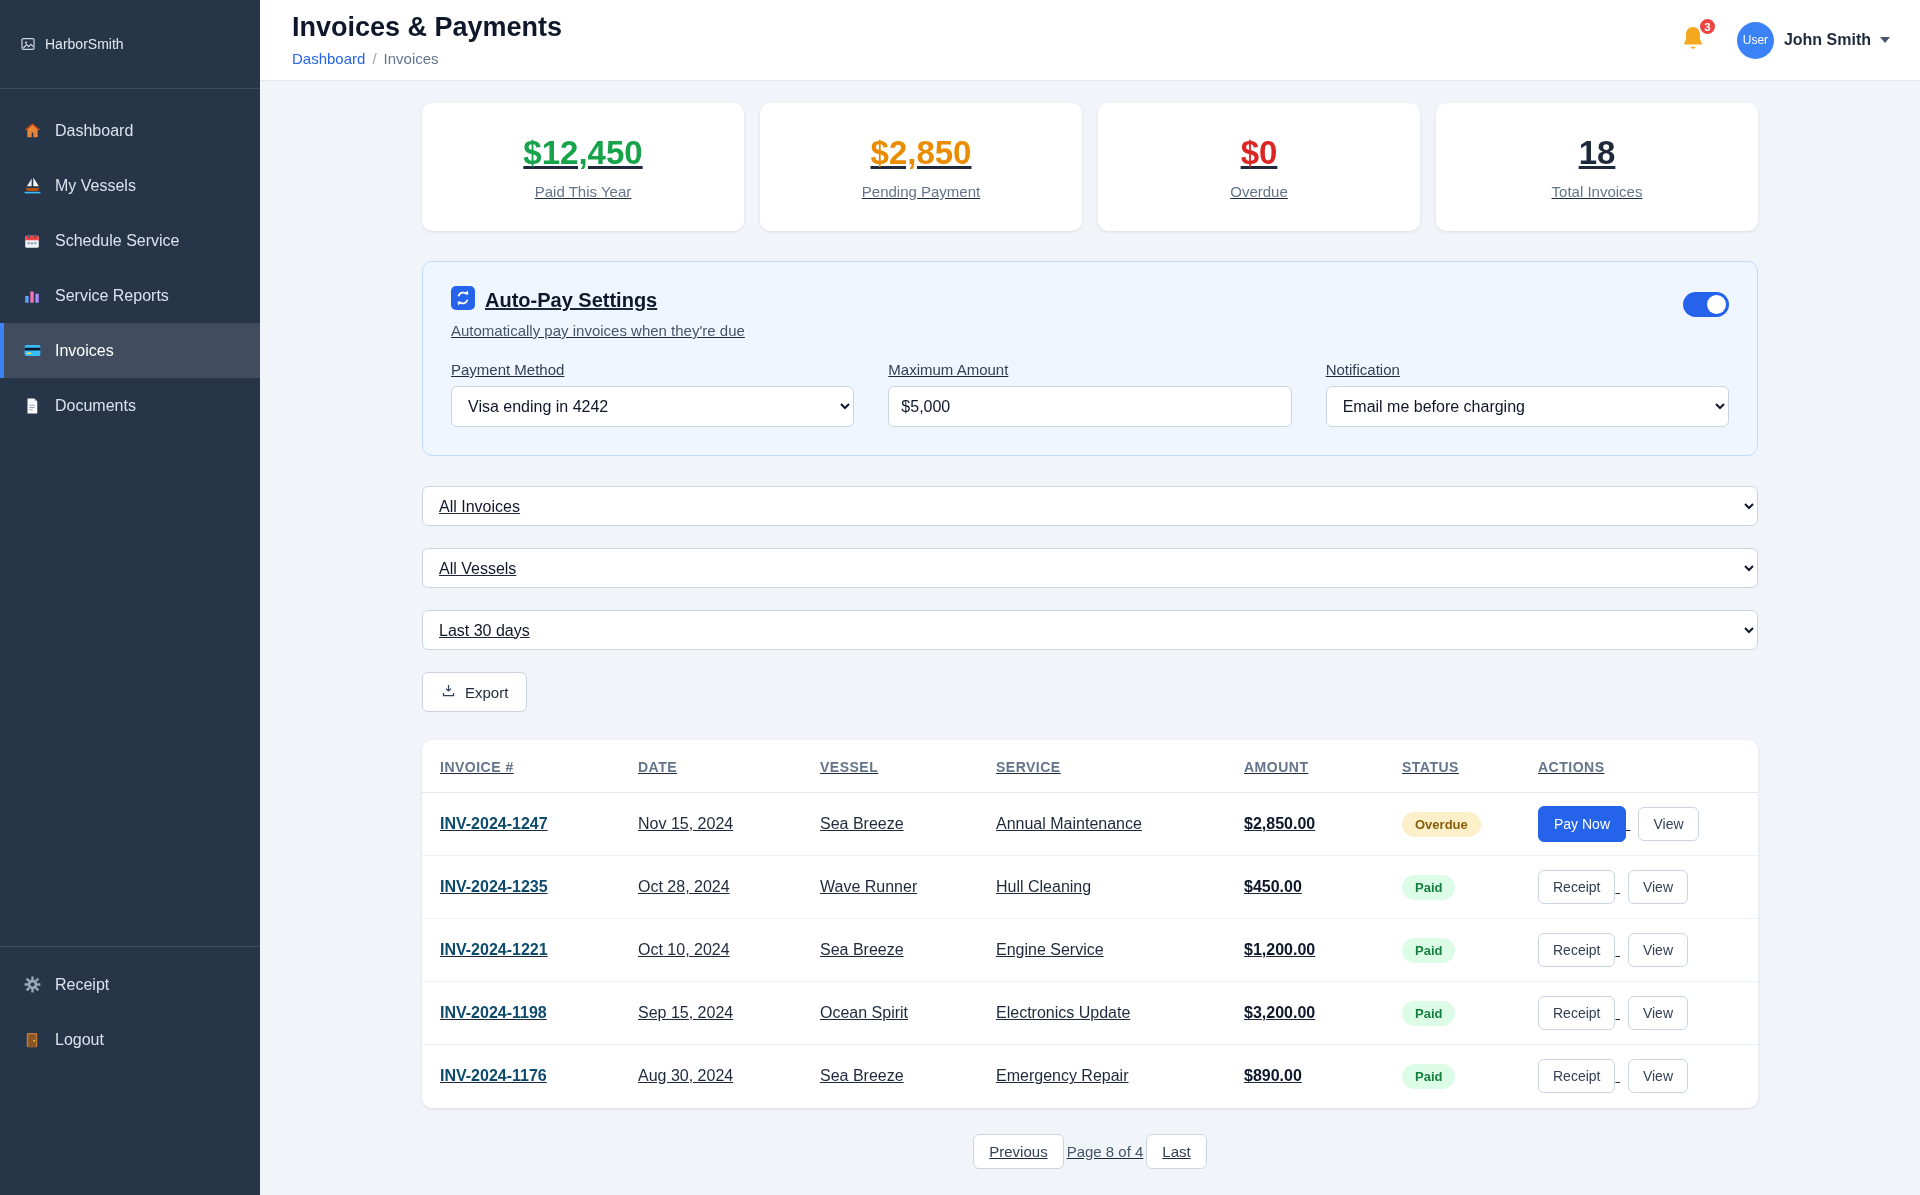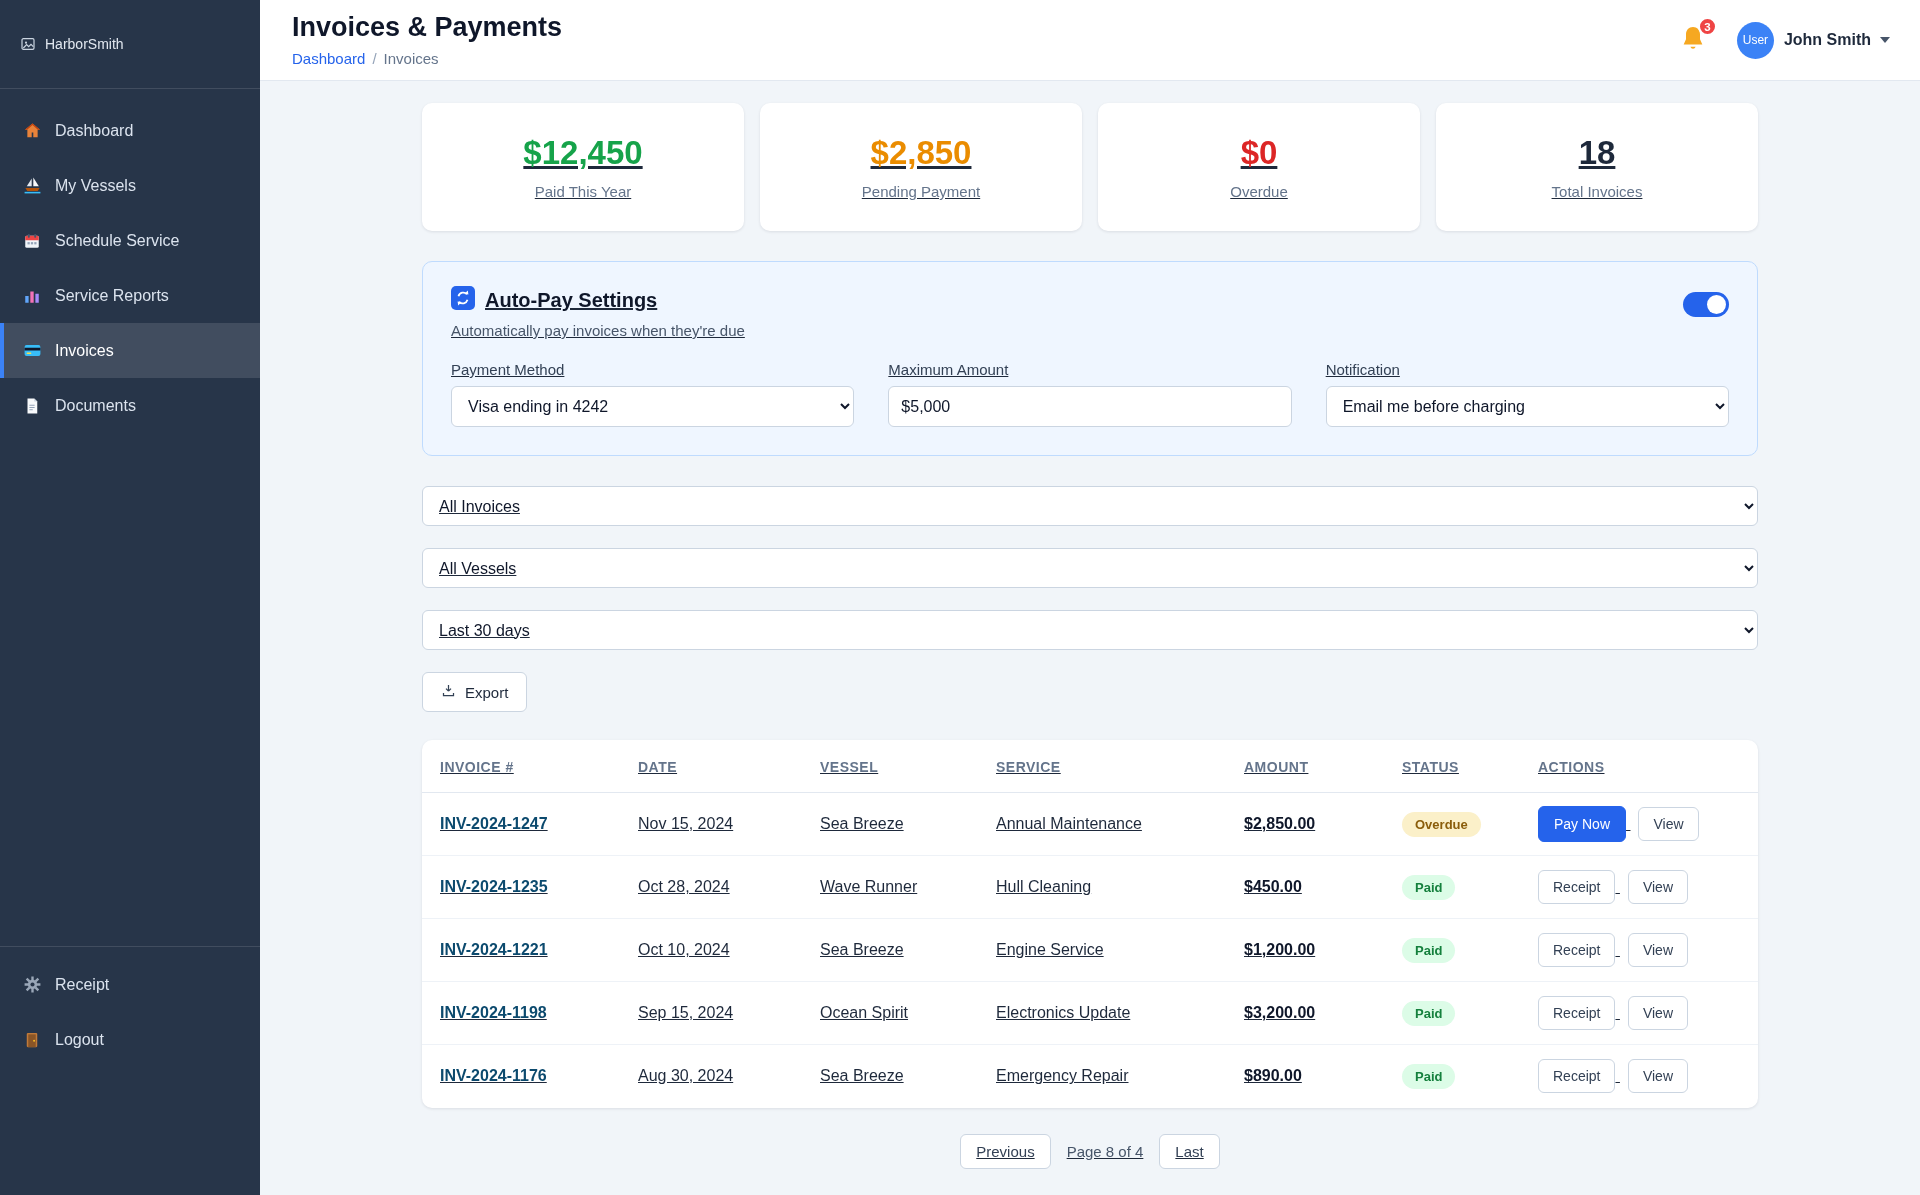--- a/index.html
+++ b/index.html
@@ -68,21 +68,21 @@
   .inv-link { color: #0c4a6e; font-weight: bold; text-decoration: none; }
   .amount { font-weight: bold; color: #0f172a; }
   .badge { display: inline-block; padding: 5px 13px; border-radius: 999px; font-size: 13px; font-weight: bold; }
   .badge-pending { background: #fbf0c9; color: #8a5d0b; }
   .badge-paid { background: #dcfce7; color: #15803d; }
   .btn { display: inline-block; border-radius: 6px; font-size: 14px; cursor: pointer; font-family: inherit; }
   .btn-primary { background: #2563eb; border: 1px solid #2563eb; color: #fff; padding: 9px 15px; }
   .btn-outline { background: #fff; border: 1px solid #cbd5e1; color: #334155; padding: 8px 14px; }
   .btn + .btn { margin-left: 8px; }
 
-  .pagination { display: flex; align-items: center; justify-content: center; gap: 16px; }
+  .pagination { display: flex; align-items: center; justify-content: center; gap: 3px; }
   .page-btn { background: #fff; border: 1px solid #cbd5e1; border-radius: 6px; padding: 8px 15px; font-size: 15px; color: #334155; cursor: pointer; font-family: inherit; }
   .page-info { font-size: 15px; color: #475569; }
 </style>
 </head>
 <body>
 
 <div class="app">
 
   <aside class="sidebar">
     <div class="logo-block">

